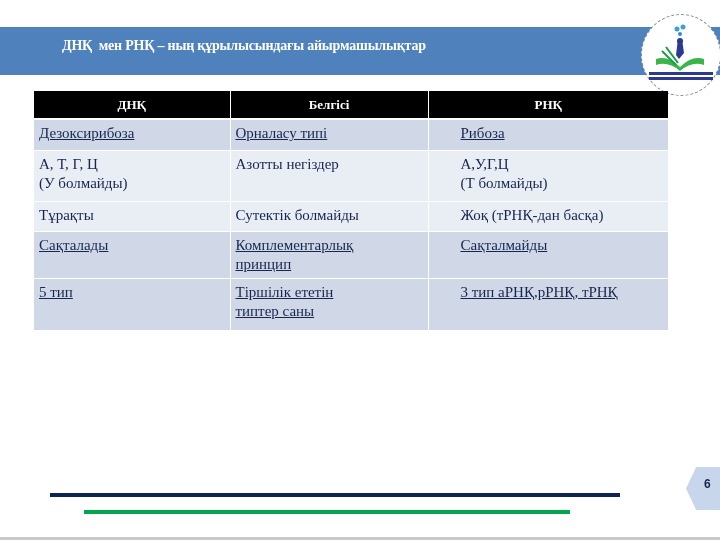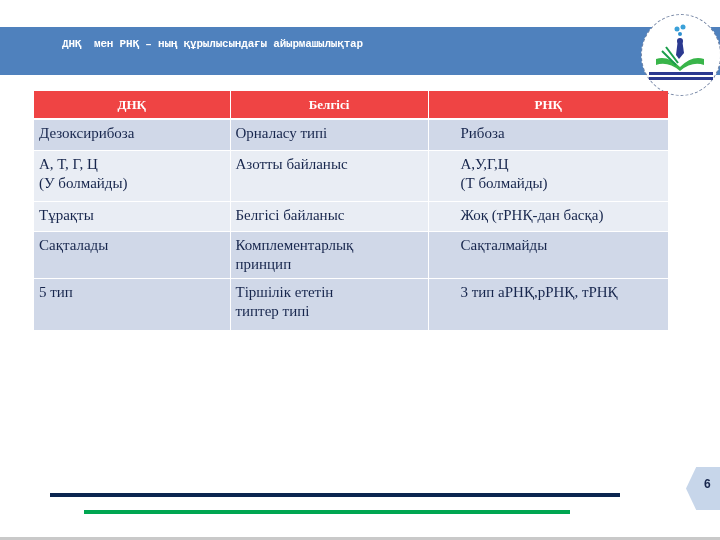--- a/index.html
+++ b/index.html
@@ -11,52 +11,52 @@
     .bottom-rule {
       position: absolute; left: 0; top: 537px; width: 720px; height: 3px;
       background: #c9c9c9;
     }
     .title-band {
       position: absolute; left: 0; top: 27px; width: 720px; height: 48px;
       background: #4f81bd;
     }
     .title-text {
       position: absolute; left: 62px; top: 38px;
-      color: #ffffff; font-weight: bold; font-size: 11px;
-      font-family: Liberation Mono, monospace; white-space: pre;
+      color: #ffffff; font-weight: bold; font-size: 14px;
+      font-family: Liberation Serif, serif; white-space: pre;
       letter-spacing: -0.2px;
       text-align: center;
     }
     .logo {
       position: absolute; left: 641px; top: 14px; width: 78px; height: 80px;
       border-radius: 50%; background: #ffffff;
       border: 1px dashed #7a8aa8;
     }
     .logo svg { position: absolute; left: 0; top: 0; }
     table.cmp {
       position: absolute; left: 34px; top: 91px; width: 634px;
       border-collapse: collapse; table-layout: fixed;
       font-family: "Liberation Serif", serif; font-size: 15px; color: #17264d;
     }
     table.cmp col.c1 { width: 196px; }
     table.cmp col.c2 { width: 198px; }
     table.cmp col.c3 { width: 240px; }
     table.cmp th {
-      background: #ef4444; color: #ffffff; font-weight: bold; font-size: 13px;
+      background: #000000; color: #ffffff; font-weight: bold; font-size: 13px;
       height: 27px; padding: 0; text-align: center;
       border-right: 1px solid #ffffff; border-bottom: 2px solid #ffffff;
     }
     table.cmp th:last-child { border-right: none; }
     table.cmp td {
       vertical-align: top; padding: 4px 5px 4px 5px; line-height: 19px;
       border-right: 1px solid #ffffff; border-bottom: 1px solid #ffffff;
       white-space: pre-line;
     }
     table.cmp td:last-child { border-right: none; padding-left: 32px; }
-    table.cmp tr.odd td { background: #d0d8e8; }
+    table.cmp tr.odd td { background: #d0d8e8; text-decoration: underline; }
     table.cmp tr.even td { background: #e9edf4; }
     .line-navy {
       position: absolute; left: 50px; top: 493px; width: 570px; height: 4px;
       background: #0b2550;
     }
     .line-green {
       position: absolute; left: 84px; top: 510px; width: 486px; height: 4px;
       background: #00a651;
     }
     .page-tab {
@@ -106,39 +106,39 @@
   </thead>
   <tbody>
     <tr class="odd" style="height:31px">
       <td> Дезоксирибоза</td>
       <td>Орналасу типі</td>
       <td> Рибоза</td>
     </tr>
     <tr class="even" style="height:51px">
       <td>А, Т, Г, Ц
 (У болмайды)</td>
-      <td>Азотты байланыс</td>
+      <td>Азотты негіздер</td>
       <td>А,У,Г,Ц
  (Т болмайды)</td>
     </tr>
     <tr class="even" style="height:30px">
       <td>Тұрақты</td>
-      <td>Белгісі байланыс</td>
+      <td>Сутектік болмайды</td>
       <td>Жоқ (тРНҚ-дан басқа)</td>
     </tr>
     <tr class="odd" style="height:37px">
       <td>Сақталады</td>
       <td>Комплементарлық
 принцип</td>
       <td>Сақталмайды</td>
     </tr>
     <tr class="odd" style="height:52px">
       <td>5 тип</td>
       <td>Тіршілік ететін
-типтер типі</td>
+типтер саны</td>
       <td>3 тип аРНҚ,рРНҚ, тРНҚ</td>
     </tr>
   </tbody>
 </table>
 
 <div class="line-navy"></div>
 <div class="line-green"></div>
 
 <div class="page-tab"></div>
 <div class="page-num">6</div>

